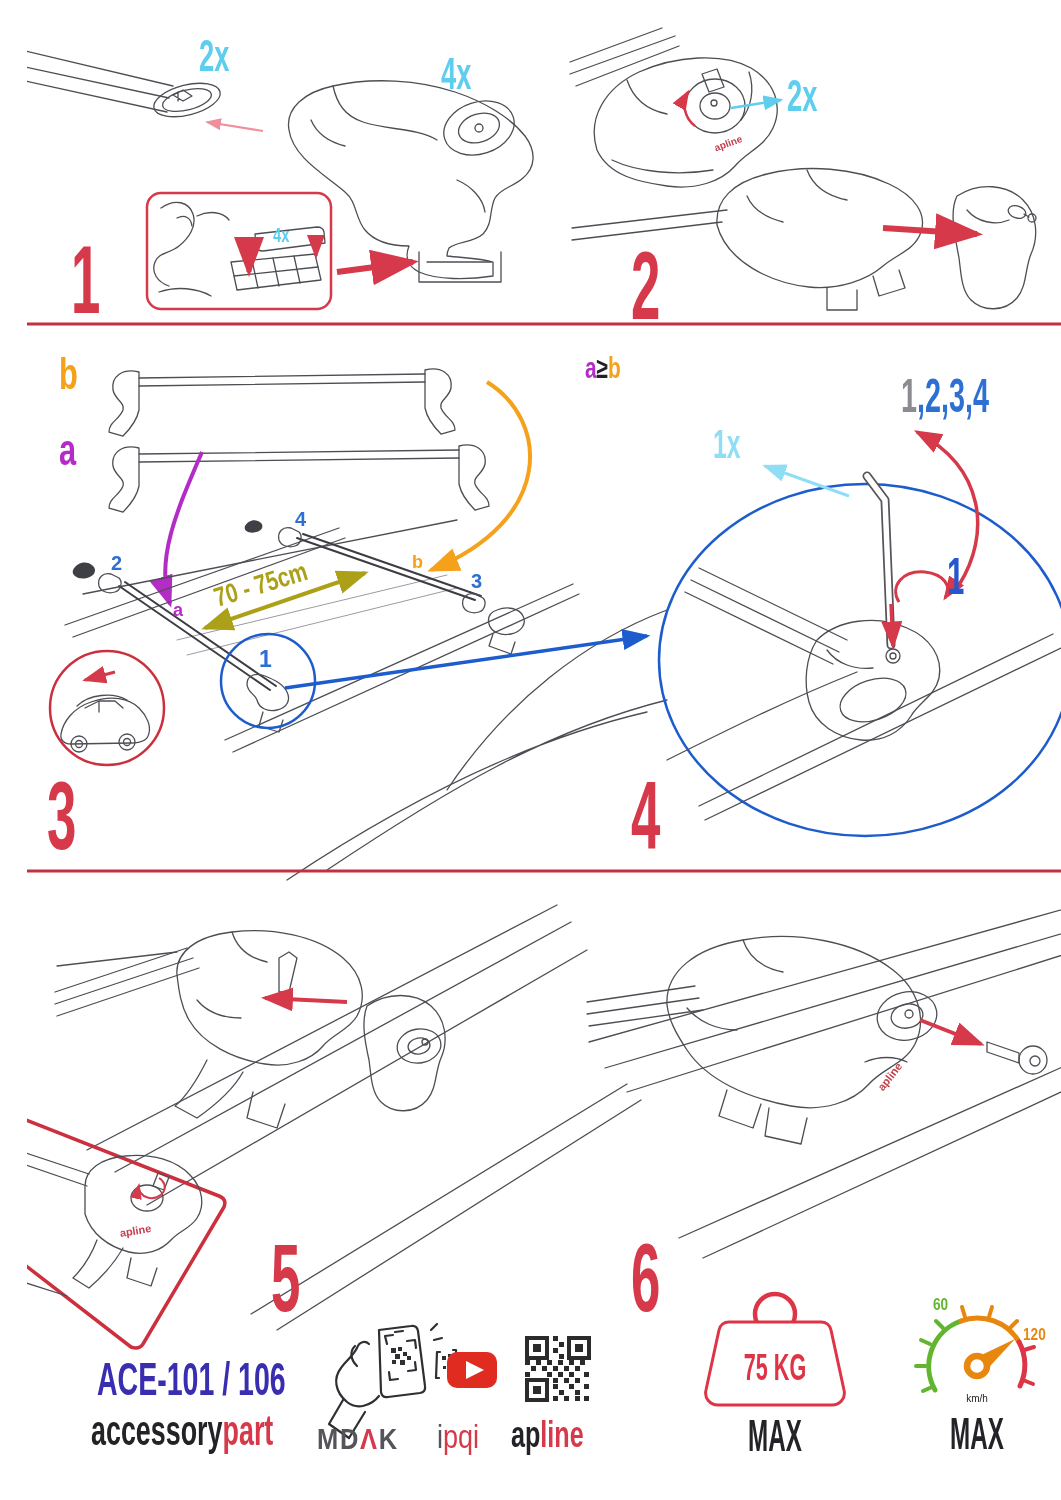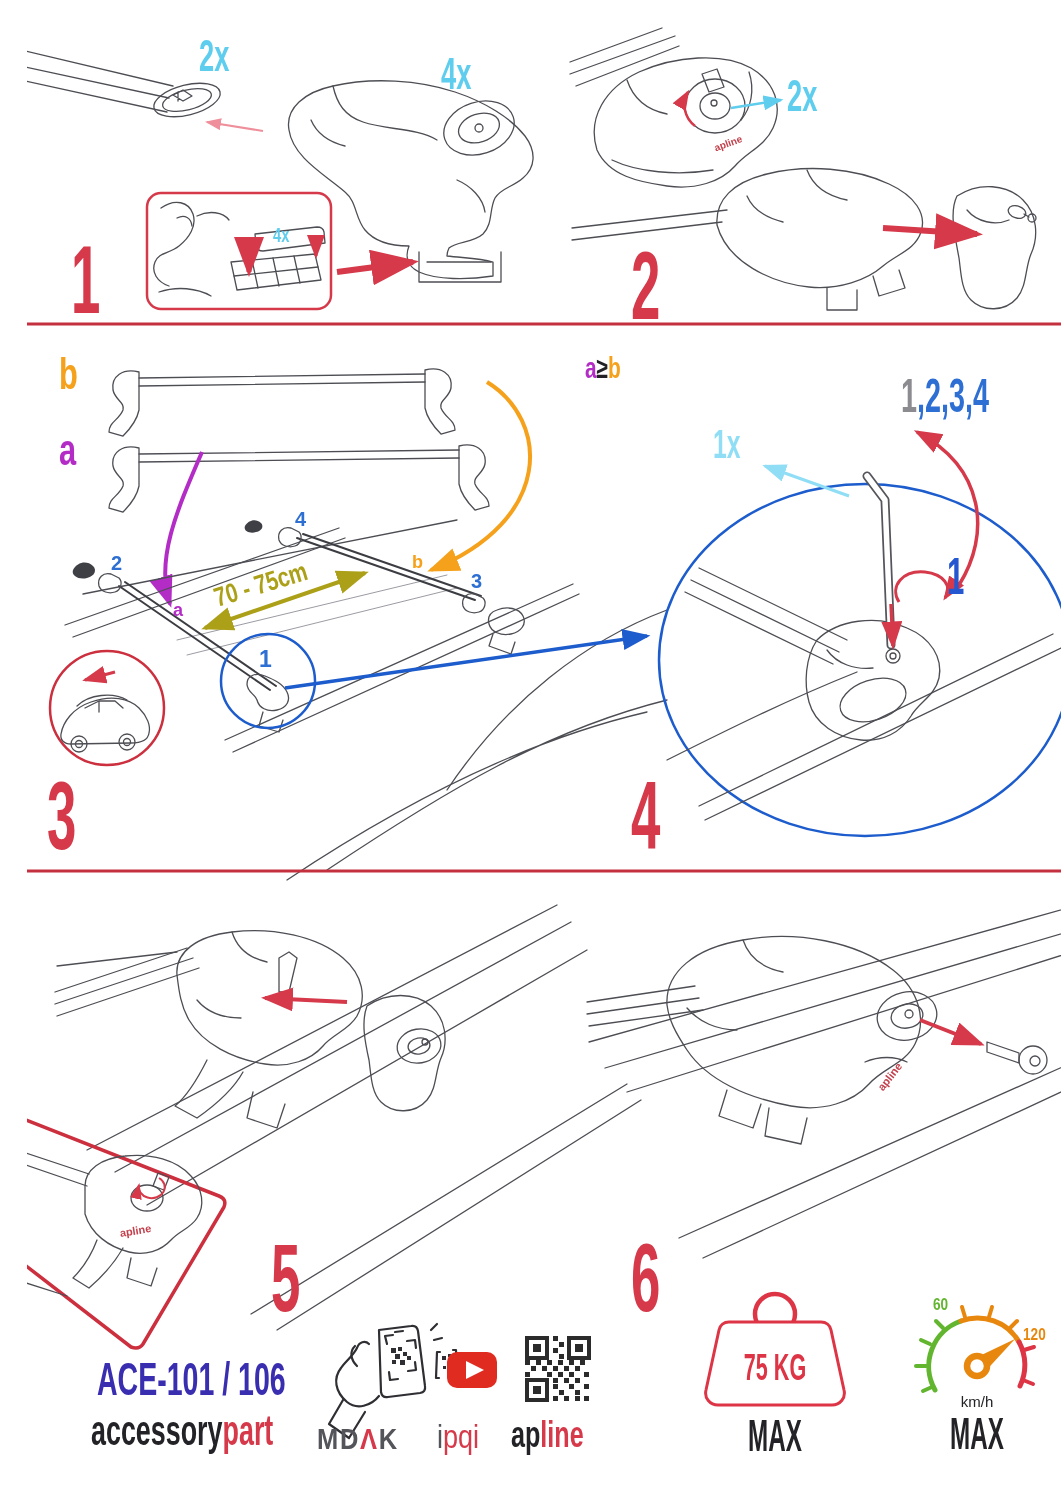--- a/index.html
+++ b/index.html
@@ -362,16 +362,16 @@
 </div>
 <div class="t" style="left:484px;top:1416px;font-size:37px;font-weight:700;transform:scaleX(.68);transform-origin:0 0;">
   <span style="color:#232327;">ap</span><span style="color:#d5394a;">line</span>
 </div>
 
 <div class="t" style="left:688px;top:1350px;width:120px;text-align:center;font-size:36px;font-weight:700;color:#dd3545;transform:scaleX(.6);transform-origin:50% 0;">75 KG</div>
 <div class="t" style="left:688px;top:1414px;width:120px;text-align:center;font-size:44px;font-weight:700;color:#232327;transform:scaleX(.55);transform-origin:50% 0;">MAX</div>
 
 <div class="t" style="left:906px;top:1296px;font-size:17px;font-weight:700;color:#62b52e;transform:scaleX(.8);transform-origin:0 0;">60</div>
 <div class="t" style="left:996px;top:1326px;font-size:17px;font-weight:700;color:#e8870e;transform:scaleX(.8);transform-origin:0 0;">120</div>
-<div class="t" style="left:900px;top:1394px;width:100px;text-align:center;font-size:15px;color:#232327;">km/h</div>
+<div class="t" style="left:900px;top:1394px;width:100px;text-align:center;font-size:10px;color:#232327;">km/h</div>
 <div class="t" style="left:900px;top:1412px;width:100px;text-align:center;font-size:44px;font-weight:700;color:#232327;transform:scaleX(.55);transform-origin:50% 0;">MAX</div>
 
 </div>
 
 </body></html>

